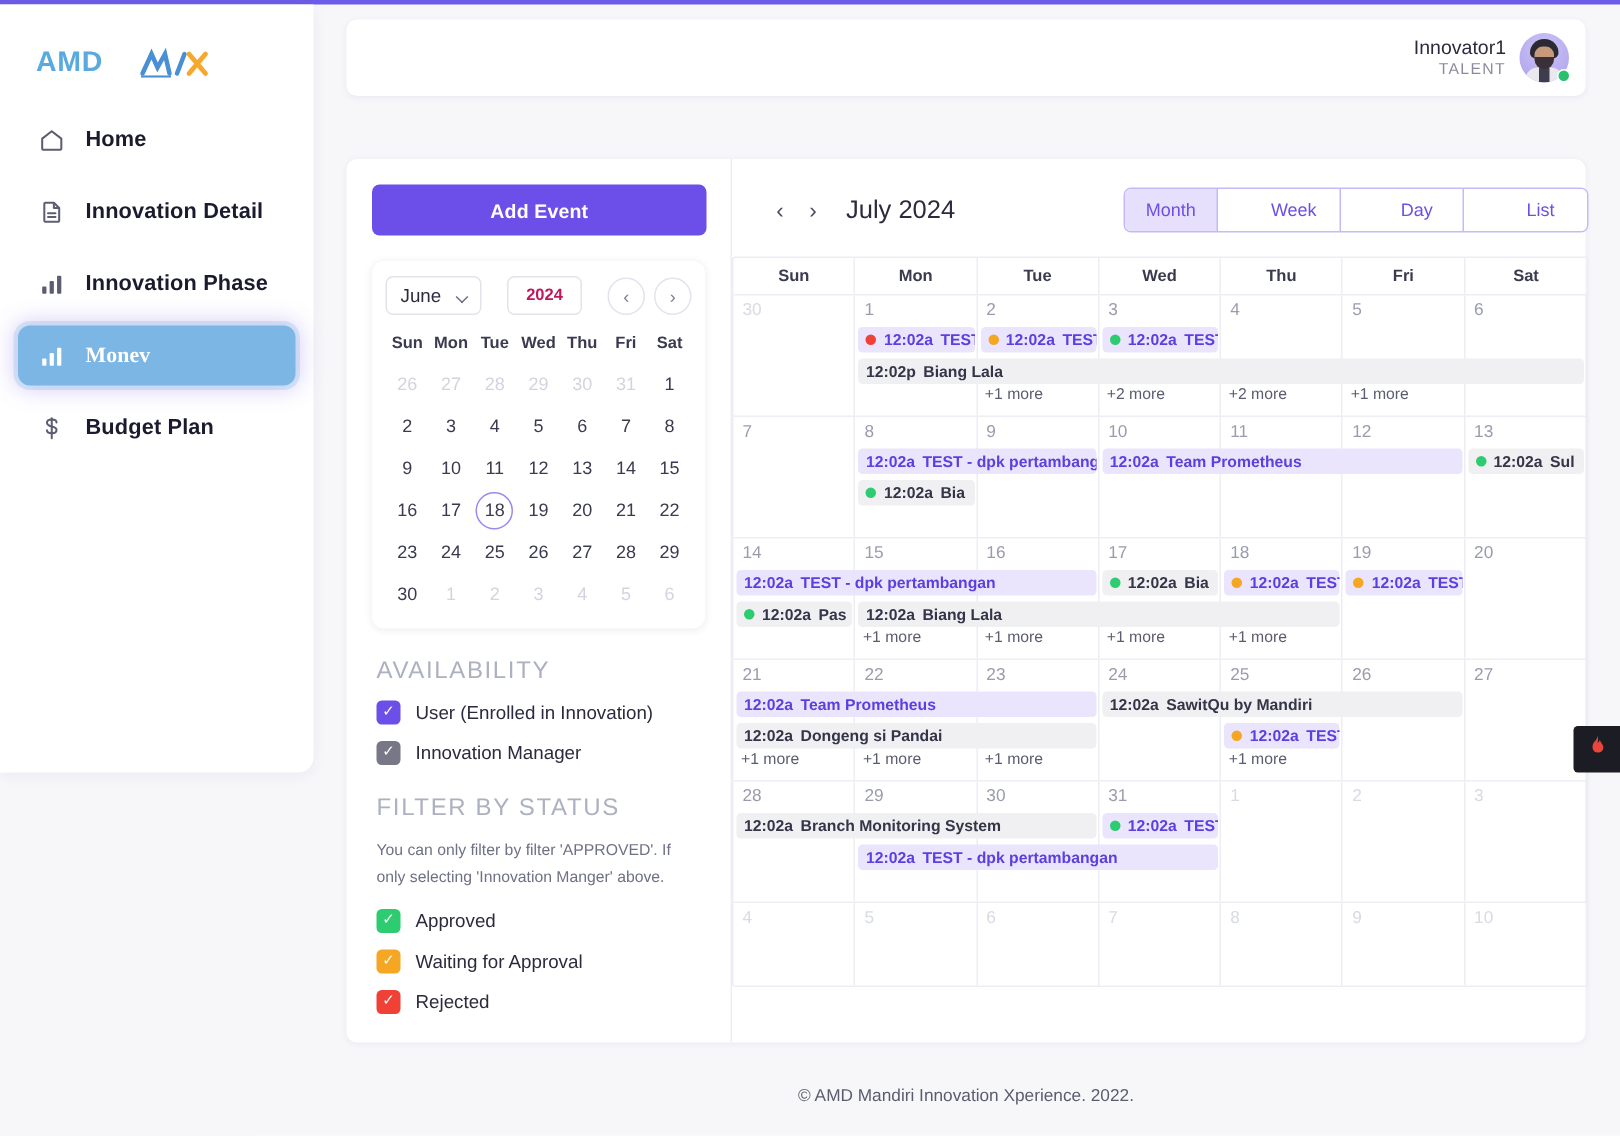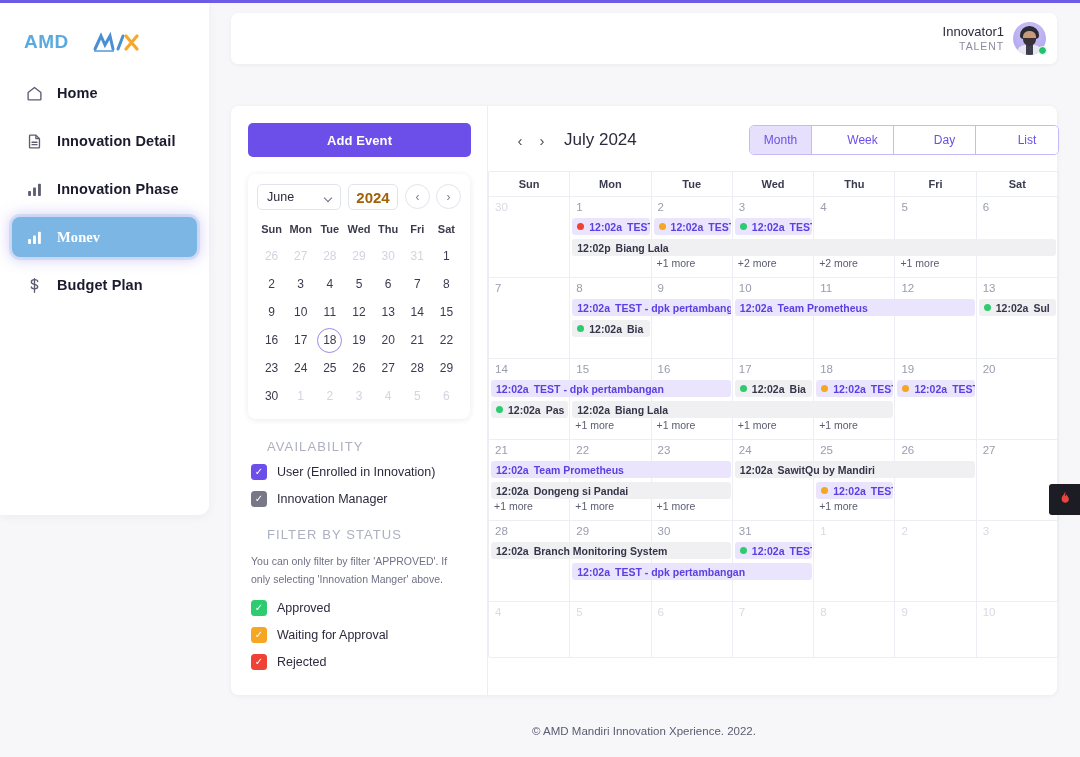--- a/index.html
+++ b/index.html
@@ -90,35 +90,35 @@
     background: #6c4fe8; color: #fff; font-size: 13px; font-weight: 700;
     font-family: inherit; cursor: pointer; letter-spacing: .1px;
   }
 
   
   .mini-cal {
     margin-top: 17px; border-radius: 8px; background: #fff;
     box-shadow: 0 1px 6px rgba(30,20,80,.09);
     padding: 10px 9px 9px 9px;
   }
-  .mc-head { display: flex; align-items: flex-start; gap: 7px; }
+  .mc-head { display: flex; align-items: flex-end; gap: 17px; }
   .mc-select {
     position: relative; width: 96px; height: 26px; border: 1px solid #e2e4ec;
     border-radius: 5px; background: #fff; display: flex; align-items: center;
     padding-left: 9px; cursor: pointer;
   }
   .mc-select span { font-size: 12.5px; color: #2b2b3d; }
   .mc-caret {
     position: absolute; right: 9px; top: 10px; width: 6px; height: 6px;
     border-right: 1.6px solid #6d6d82; border-bottom: 1.6px solid #6d6d82;
     transform: rotate(45deg);
   }
   .mc-year {
     width: 50px; height: 26px; border: 1px solid #e2e4ec; border-radius: 5px;
-    background: #fff; font-size: 15px; color: #a16207; text-align: center;
+    background: #fff; font-size: 11px; color: #be185d; text-align: center;
     font-family: inherit; font-weight: 700; outline: none;
   }
   .mc-navbtn {
     width: 25px; height: 25px; border-radius: 50%; border: 1px solid #e2e4ec;
     background: #fff; display: flex; align-items: center; justify-content: center;
     cursor: pointer; color: #7b7b90; font-size: 12px;
   }
   .mc-nav-right { margin-left: auto; display: flex; gap: 6px; }
   .mc-grid { margin-top: 9px; display: grid; grid-template-columns: repeat(7, 1fr); }
   .mc-dow { text-align: center; font-size: 11px; font-weight: 700; color: #3b3b50; padding: 4px 0 7px; }
@@ -126,21 +126,21 @@
     text-align: center; font-size: 12px; color: #3b3b50; height: 28px;
     display: flex; align-items: center; justify-content: center; cursor: pointer;
   }
   .mc-day.muted { color: #d2d4e0; }
   .mc-day.today span {
     width: 25px; height: 25px; border-radius: 50%; border: 1.3px solid #9a8af0;
     display: flex; align-items: center; justify-content: center;
   }
 
   
-  .sec-title { font-size: 13px; color: #adb0c0; letter-spacing: 1.1px; margin: 20px 0 10px 19px; }
+  .sec-title { font-size: 16px; color: #adb0c0; letter-spacing: 1.1px; margin: 20px 0 10px 3px; }
   .chk-row { display: flex; align-items: center; gap: 10px; margin: 0 0 11px 3px; cursor: pointer; }
   .chk {
     width: 16px; height: 16px; border-radius: 3.5px; flex: none;
     display: flex; align-items: center; justify-content: center;
     color: #fff; font-size: 10px; line-height: 1;
   }
   .chk-row span.lbl { font-size: 12.5px; color: #2b2b3d; font-weight: 400; }
   .hint { font-size: 10.5px; color: #6f7186; line-height: 1.75; margin: 0 0 11px 3px; width: 207px; }
 
   

